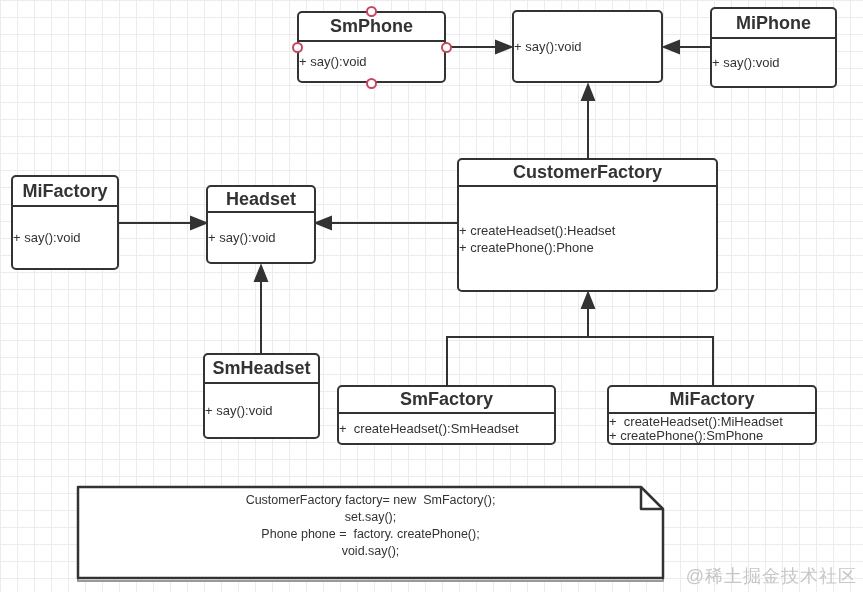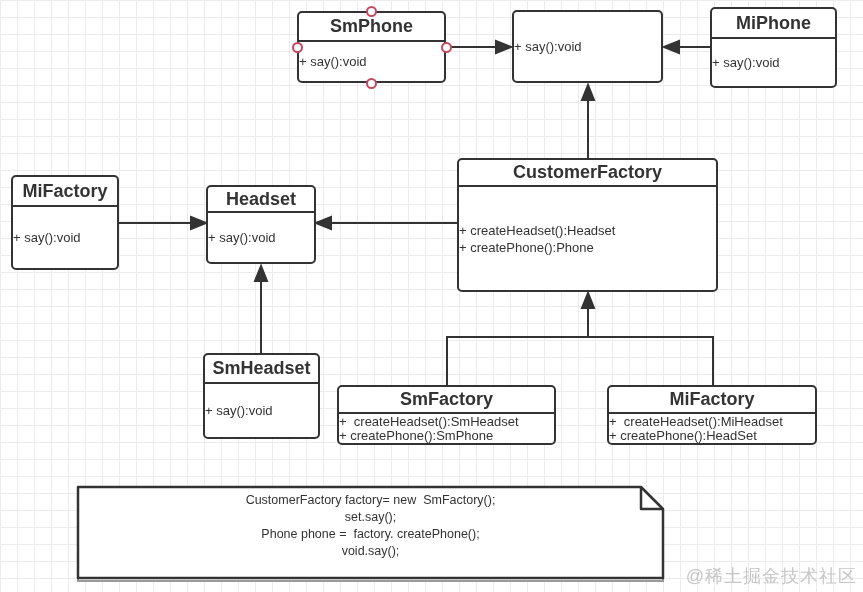--- a/index.html
+++ b/index.html
@@ -166,29 +166,28 @@
     <div class="box-title">SmHeadset</div>
     <div class="box-body">
       <div class="method">+ say():void</div>
     </div>
   </div>
 
   <div class="uml-box" id="b-smfactory">
     <div class="box-title">SmFactory</div>
     <div class="box-body">
       <div class="method">+  createHeadset():SmHeadset</div>
-      <div class="method">+ createPhone():SmPhone</div>
     </div>
   </div>
 
   <div class="uml-box" id="b-mifactory">
     <div class="box-title">MiFactory</div>
     <div class="box-body">
       <div class="method">+  createHeadset():MiHeadset</div>
-      <div class="method">+ createPhone():HeadSet</div>
+      <div class="method">+ createPhone():SmPhone</div>
     </div>
   </div>
 
   <div class="handle" style="left:366px;top:6px;"></div>
   <div class="handle" style="left:292px;top:42px;"></div>
   <div class="handle" style="left:441px;top:42px;"></div>
   <div class="handle" style="left:366px;top:78px;"></div>
 
   <div id="note-text">
     <div class="note-line">CustomerFactory factory= new  SmFactory();</div>

